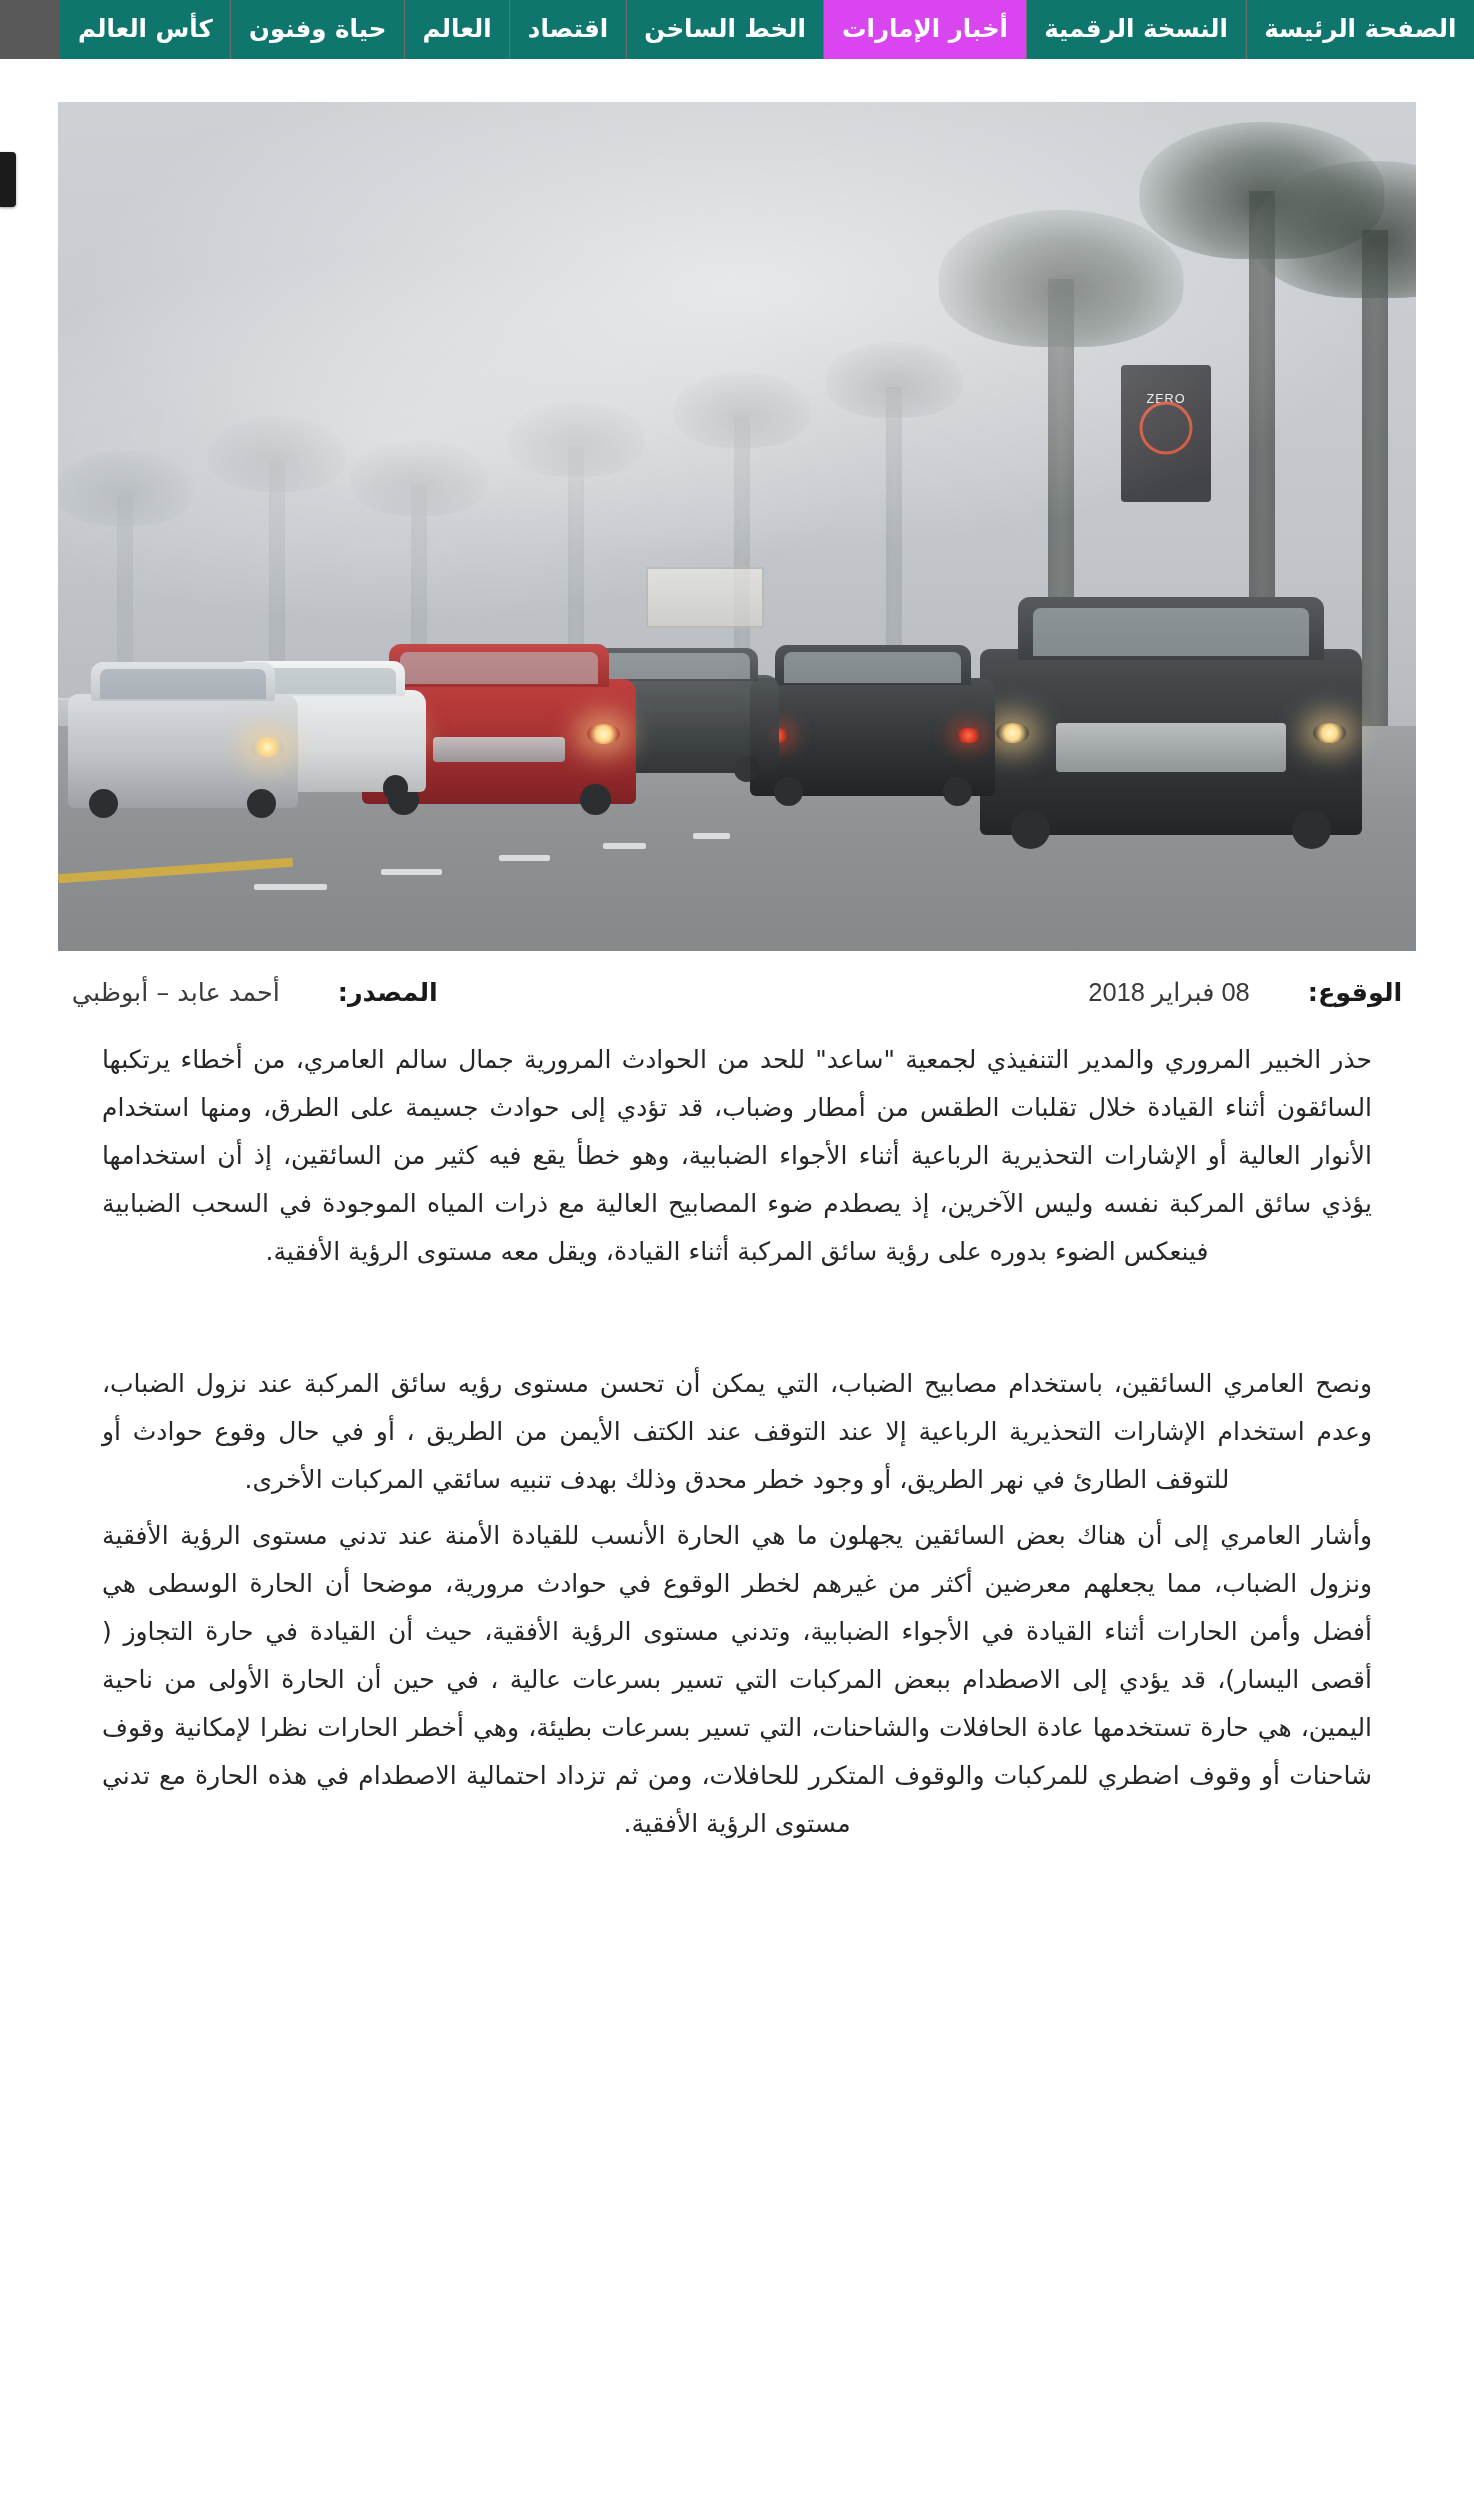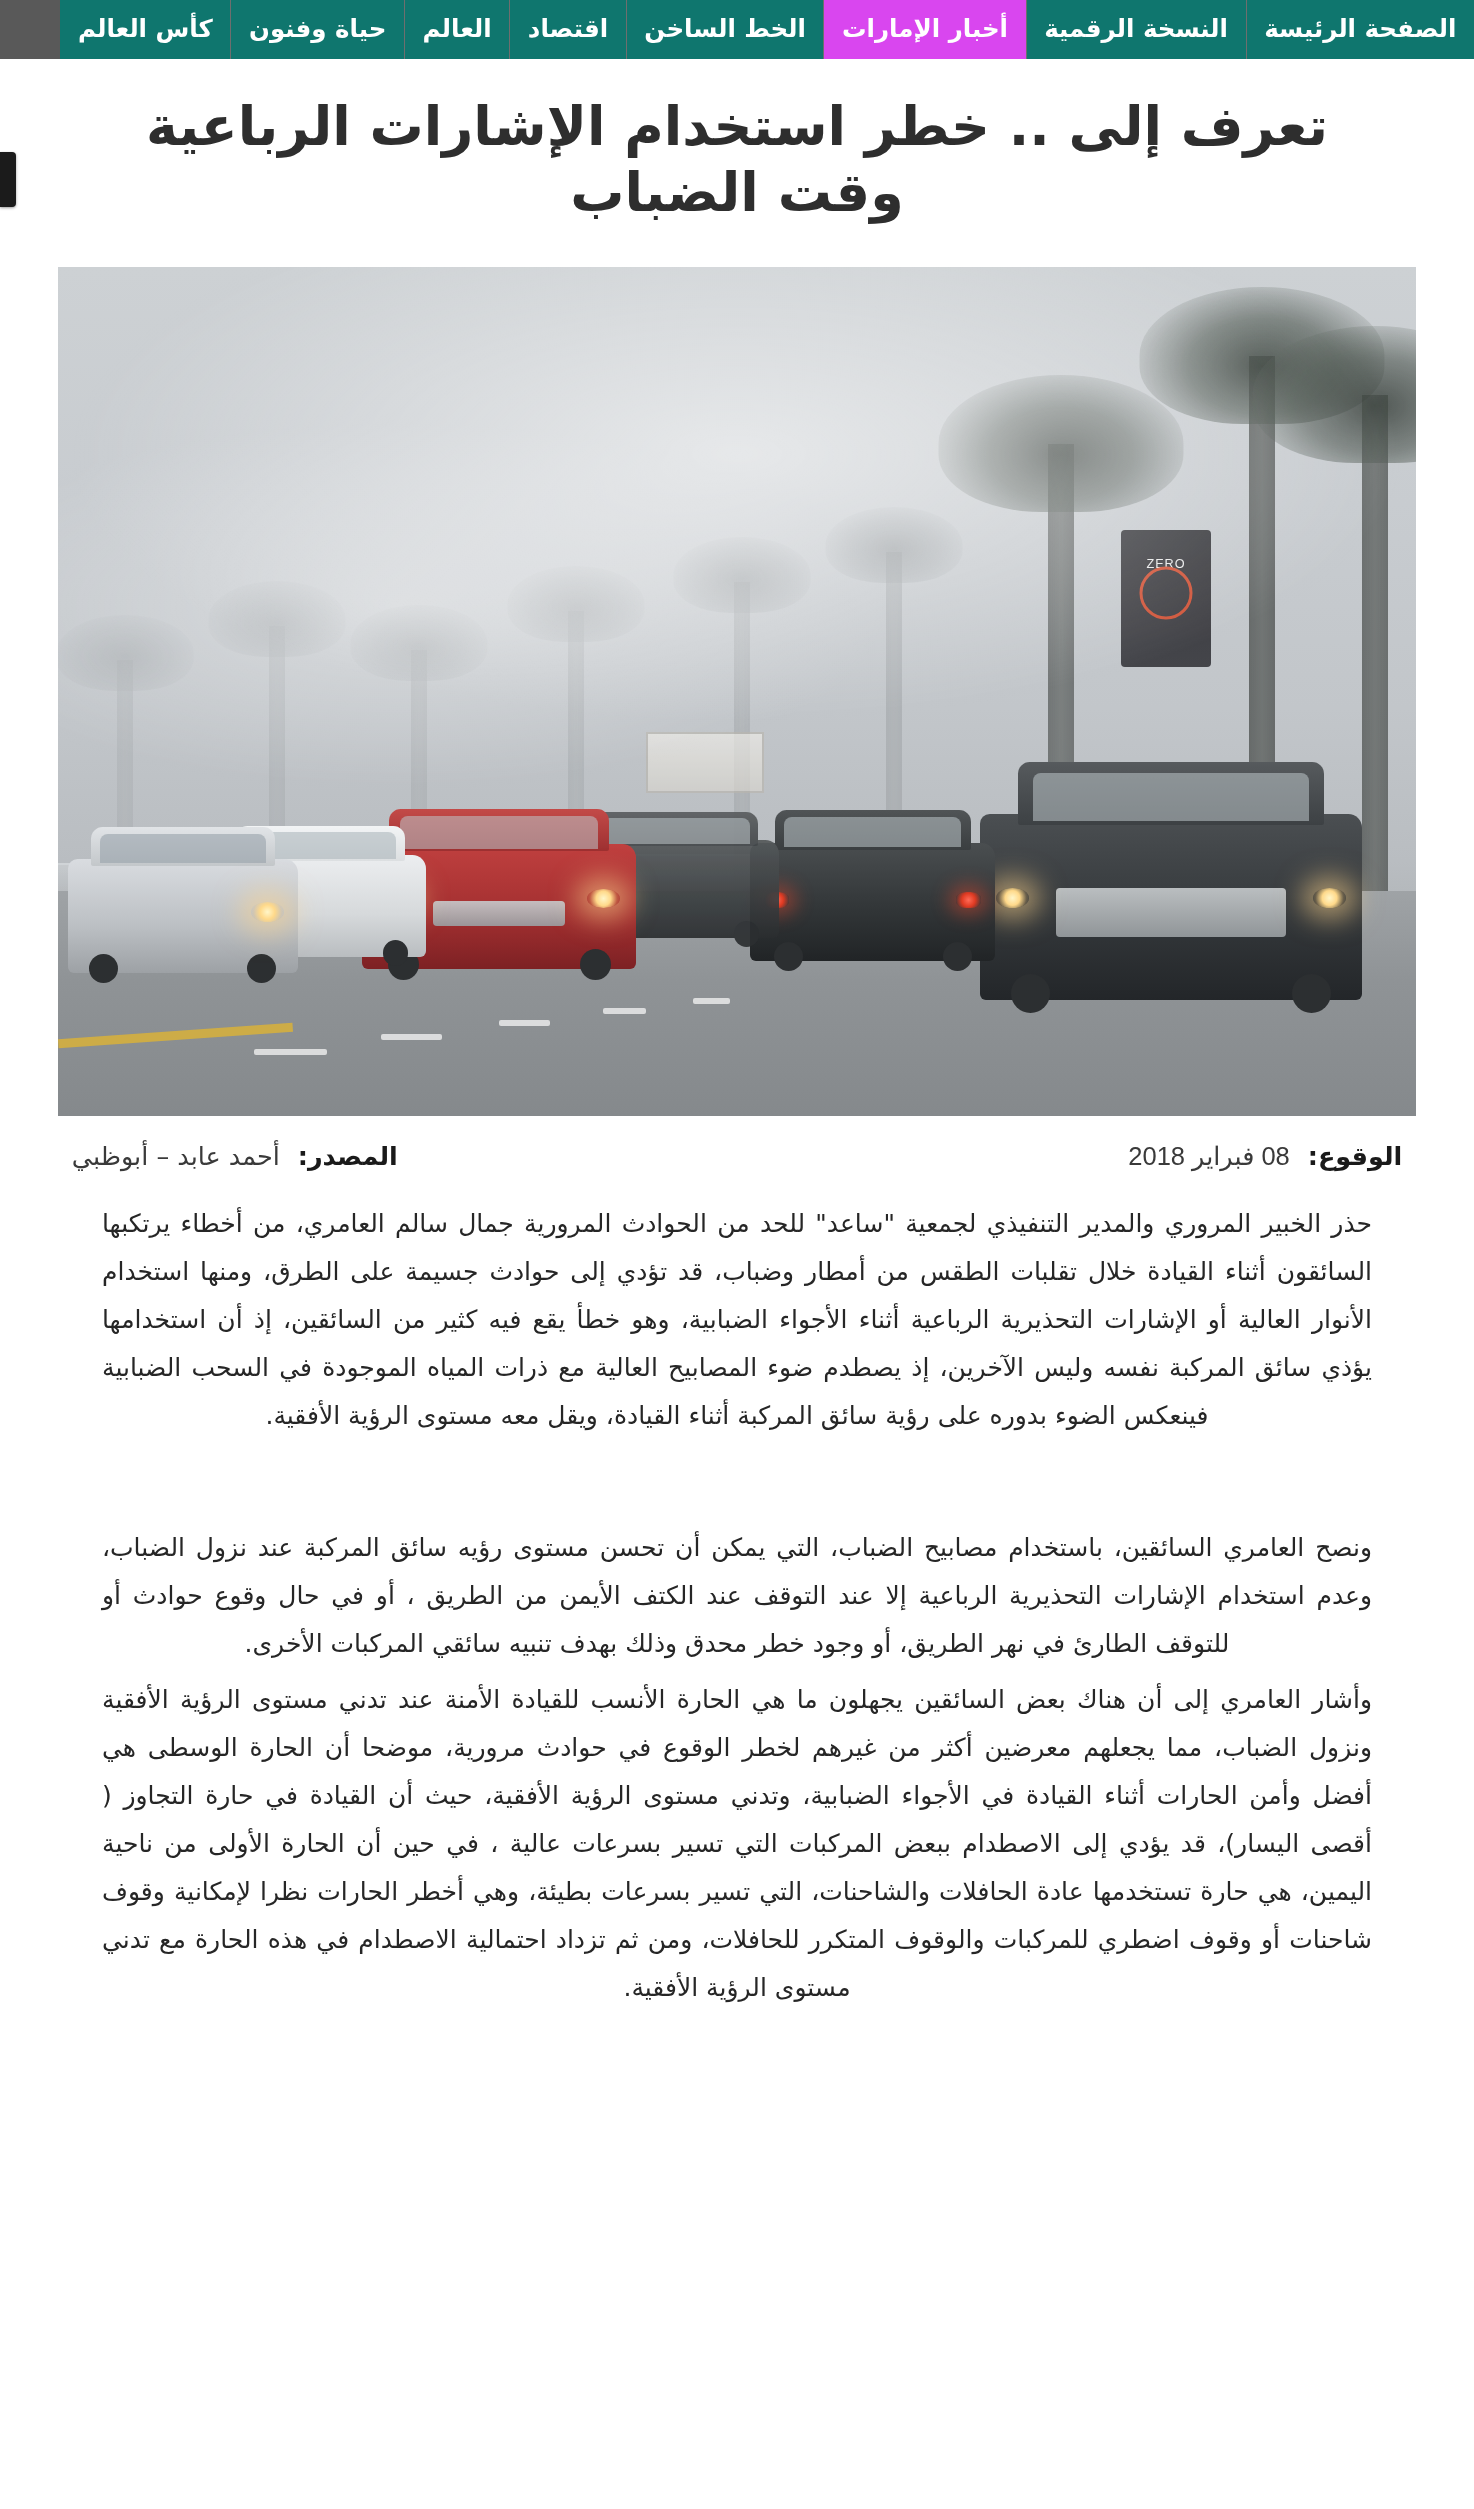--- a/index.html
+++ b/index.html
@@ -254,21 +254,21 @@
     margin: 25.5px auto 0 auto;
     display: flex;
     flex-direction: row;
     justify-content: space-between;
     align-items: baseline;
     font-size: 25.5px;
     color: #333333;
     padding: 0 13.7px;
   }
   .meta-block { white-space: nowrap; }
-  .meta-label { font-weight: 700; color: #1a1a1a; }
+  .meta-label { font-weight: 700; color: #1a1a1a; margin-left: 40px; }
   .meta-value { font-weight: 400; color: #3a3a3a; margin-right: 9.8px; margin-top: 26px; }
   .meta-date-value { font-family: "Liberation Sans", sans-serif; }
 
   
   .article {
     width: 1286px;
     margin: 29px auto 0 auto;
     padding: 0 0 59px 0;
   }
   .article p {
@@ -310,21 +310,20 @@
   </div>
   <div class="nav-item">
     <span>كأس العالم</span>
   </div>
 </nav>
 
 <div class="side-tab"></div>
 
 <div class="page">
 
-  <h1 class="headline">تعرف إلى .. خطر استخدام الإشارات الرباعية وقت الضباب</h1>
 
   <div class="hero-wrap">
     <div class="hero">
 
       <div class="barrier" style="left:0; bottom:220px; width:549px; height:33px; opacity:.55;"></div>
       <div class="barrier" style="left:421px; bottom:223px; width:323px; height:39px; opacity:.75;"></div>
 
       <div class="palm" style="left:59px; height:245px; opacity:.30;"></div>
       <div class="palm" style="left:211px; height:279px; opacity:.33;"></div>
       <div class="palm" style="left:353px; height:255px; opacity:.36;"></div>

